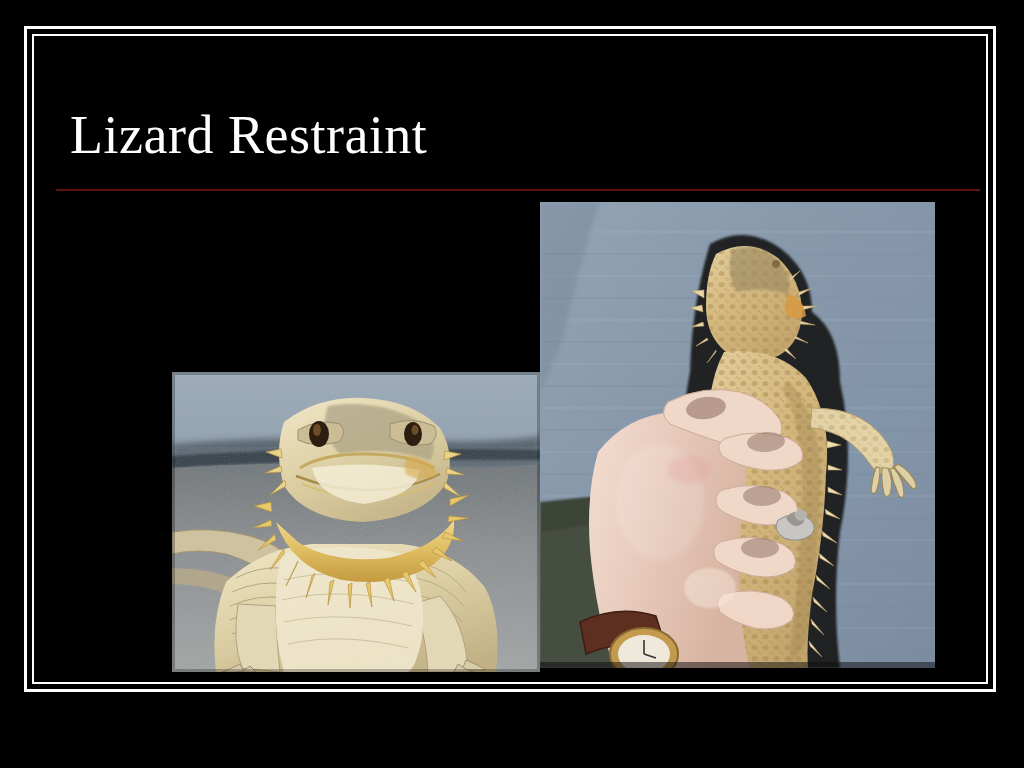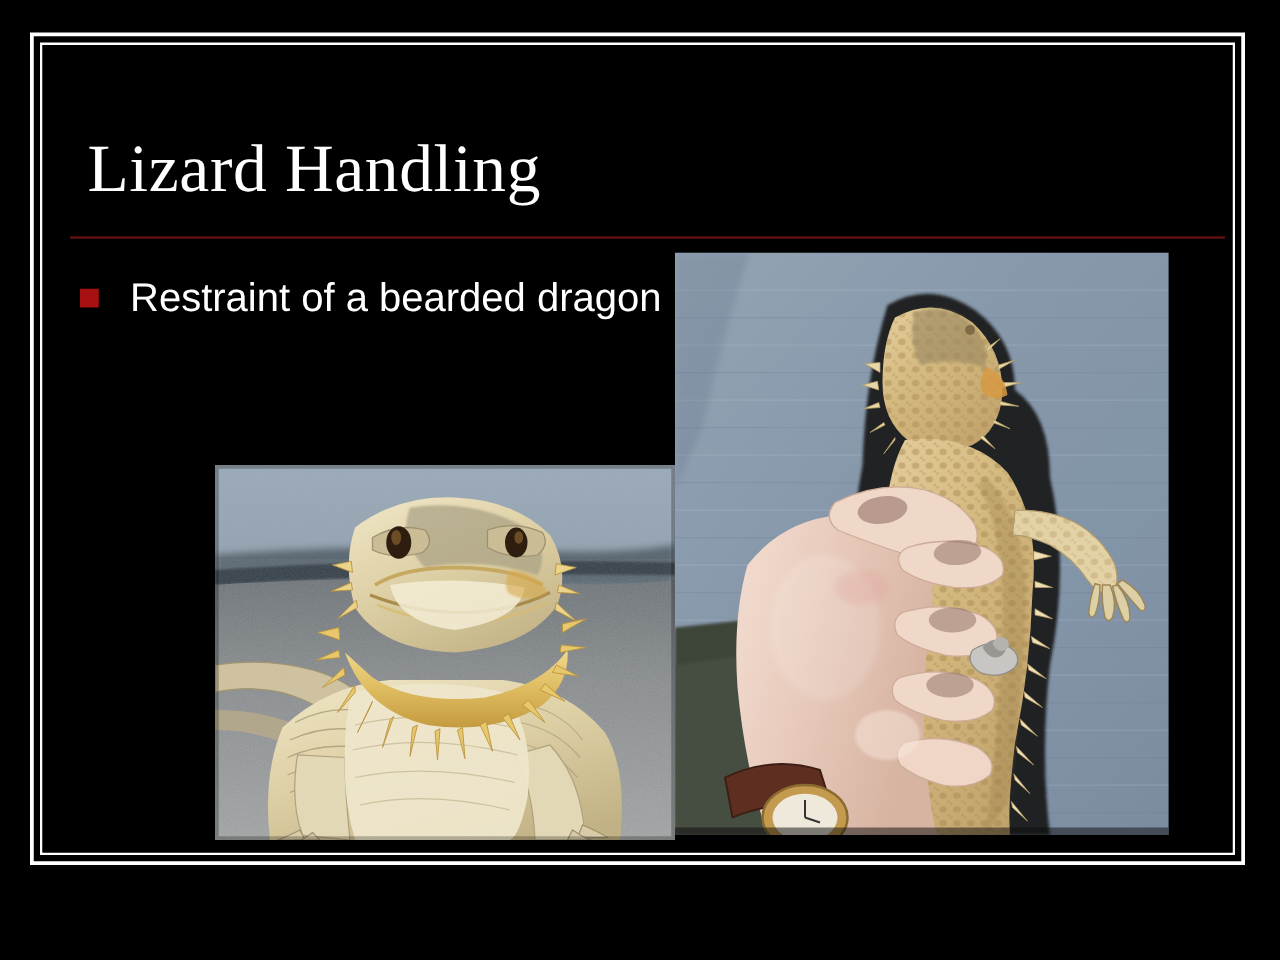--- a/index.html
+++ b/index.html
@@ -129,28 +129,24 @@
 </head>
 <body>
 
 <div class="slide">
 
   <div class="frame-outer"></div>
   <div class="frame-inner"></div>
 
   <div class="canvas">
 
-    <div class="title">Lizard Handling</div>
+    <div class="title">Lizard Restraint</div>
 
     <div class="title-rule"></div>
 
-    <div class="bullet-row">
-      <span class="bullet-marker"></span>
-      <span class="bullet-text">Restraint of a bearded dragon</span>
-    </div>
 
     <div class="photo photo-restraint">
       <svg viewBox="0 0 395 466" preserveAspectRatio="none">
         <defs>
           <linearGradient id="towel" x1="0" y1="0" x2="1" y2="1">
             <stop offset="0%" stop-color="#9cadbe"></stop>
             <stop offset="35%" stop-color="#90a2b6"></stop>
             <stop offset="70%" stop-color="#8a9cb1"></stop>
             <stop offset="100%" stop-color="#8294aa"></stop>
           </linearGradient>

